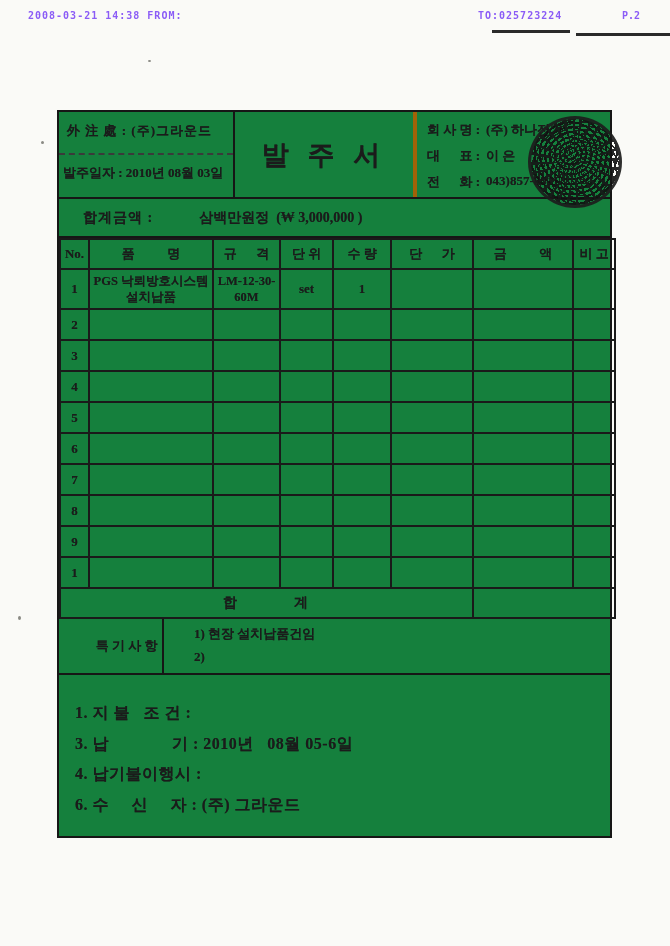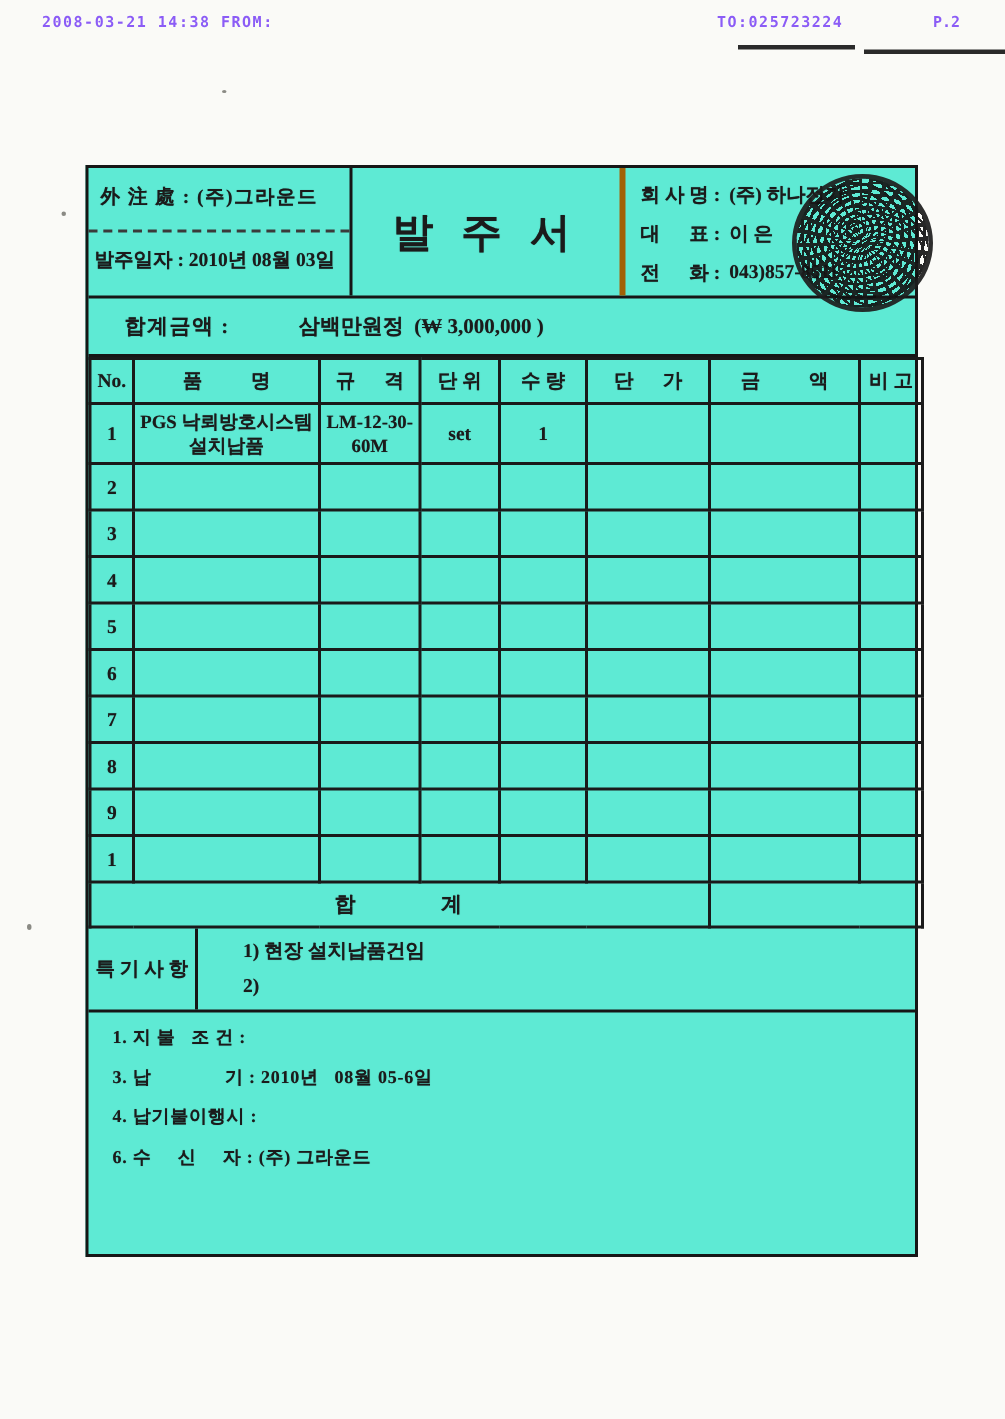--- a/index.html
+++ b/index.html
@@ -20,21 +20,21 @@
   .fax-date{position:absolute;left:28px;top:2px;letter-spacing:1px;}
   .fax-to{position:absolute;left:478px;top:2px;letter-spacing:1px;}
   .fax-page{position:absolute;left:622px;top:2px;}
   .fax-line1{position:absolute;left:492px;top:30px;width:78px;height:3px;background:#2a2a2a;}
   .fax-line2{position:absolute;left:576px;top:33px;width:94px;height:3px;background:#2a2a2a;}
   .speck{position:absolute;background:#8a8a84;border-radius:50%;}
 
   
   .doc{
     position:absolute;left:57px;top:110px;width:555px;height:728px;
-    border:2px solid #161616;box-sizing:border-box;background:#5eead4;
+    border:2px solid #161616;box-sizing:border-box;background:#15803d;
     text-shadow:0 0 0.5px rgba(20,20,20,.55);
   }
 
   
   .hd{position:relative;height:85px;border-bottom:2px solid #161616;display:flex;}
   .hd-left{width:176px;border-right:2px solid #161616;box-sizing:border-box;position:relative;}
   .hd-left .l1{position:absolute;top:10px;left:8px;font-size:13px;font-weight:bold;letter-spacing:1px;}
   .hd-left .sep{position:absolute;top:41px;left:0;width:100%;border-top:2px dashed #3a3a3a;}
   .hd-left .l2{position:absolute;top:52px;left:4px;font-size:13px;font-weight:bold;}
   .hd-title{width:182px;border-right:4px solid #a16207;box-sizing:border-box;
@@ -73,26 +73,26 @@
   table.items tr.re{height:31px;}
   table.items tr.rt{height:30px;}
   td.name-cell{text-align:left;font-size:12.5px;line-height:1.3;}
   td.spec-cell{text-align:left;font-size:12.5px;line-height:1.3;}
   .tot-lab{letter-spacing:2px;font-size:14px;}
 
   
   .notes{height:54px;border-bottom:2px solid #161616;display:flex;border-top:0;}
   .notes .nl{width:73px;border-right:2px solid #161616;box-sizing:border-box;
     display:flex;align-items:center;justify-content:center;
-    font-size:13px;font-weight:bold;white-space:pre;}
+    font-size:13px;font-weight:bold;white-space:pre;margin-left:32px;}
   .notes .nc{flex:1;padding:6px 0 0 30px;font-size:13px;font-weight:bold;}
   .notes .nc div{margin-bottom:6px;}
 
   
-  .terms{padding:8px 0 0 16px;font-size:12px;font-weight:bold;}
+  .terms{padding:28px 0 0 16px;font-size:16px;font-weight:bold;}
   .terms .term{margin-bottom:9.5px;white-space:pre;letter-spacing:.5px;}
 </style>
 </head>
 <body>
 
 <div class="fax-header">
   <span class="fax-date">2008-03-21  14:38  FROM:</span>
   <span class="fax-to">TO:025723224</span>
   <span class="fax-page">P.2</span>
 </div>

